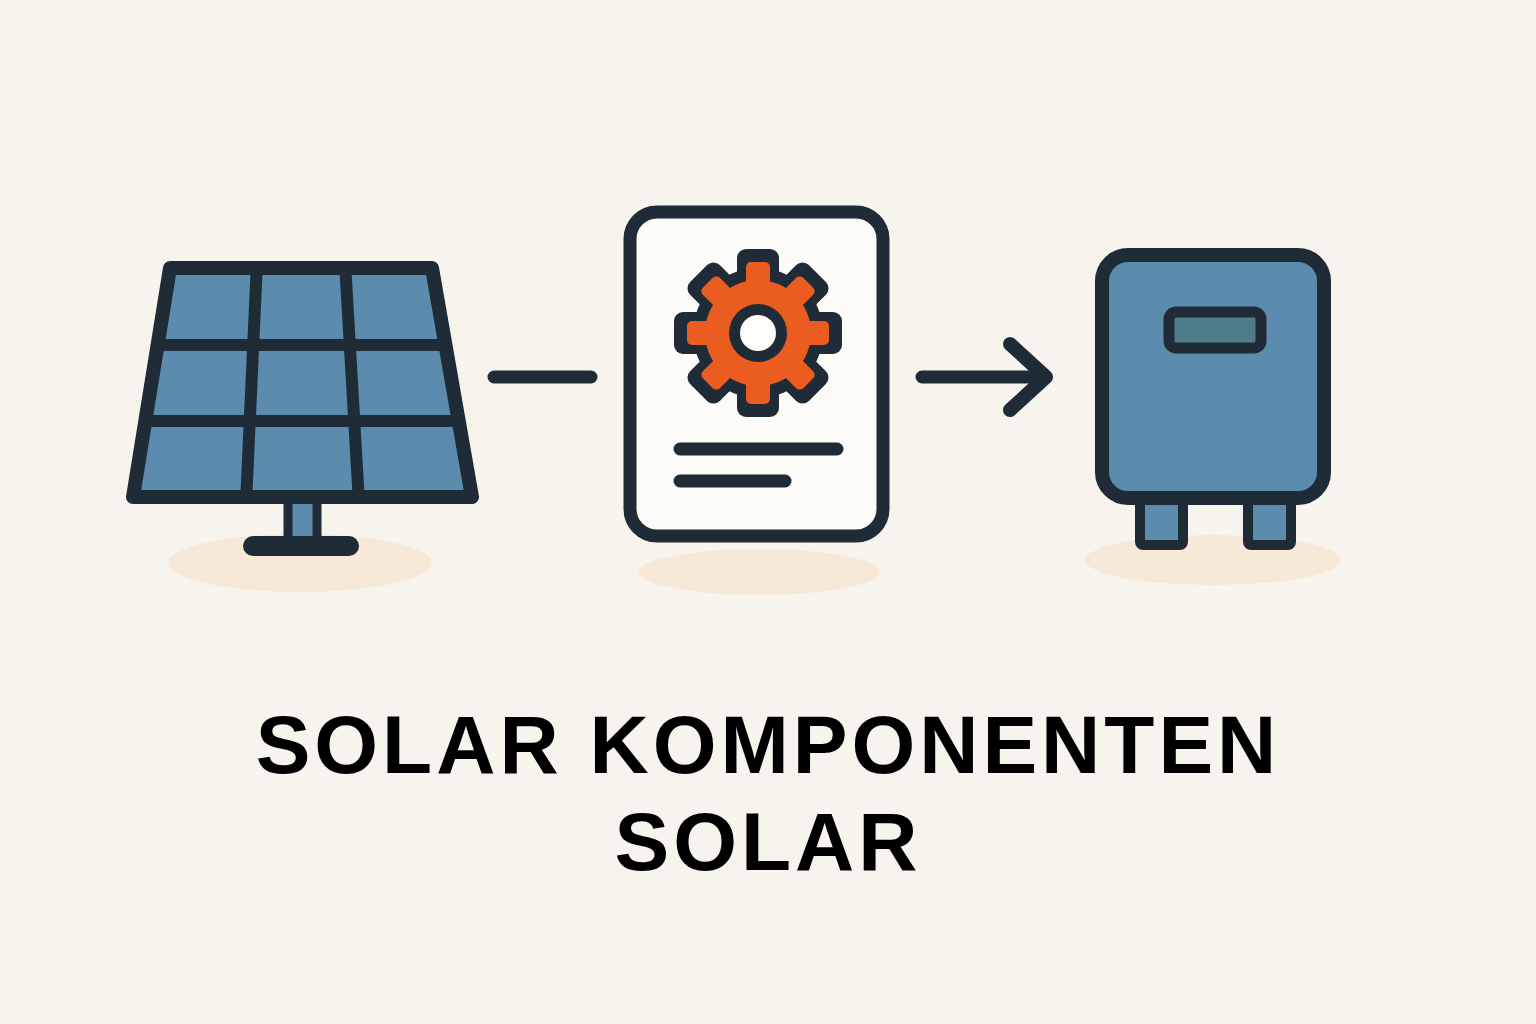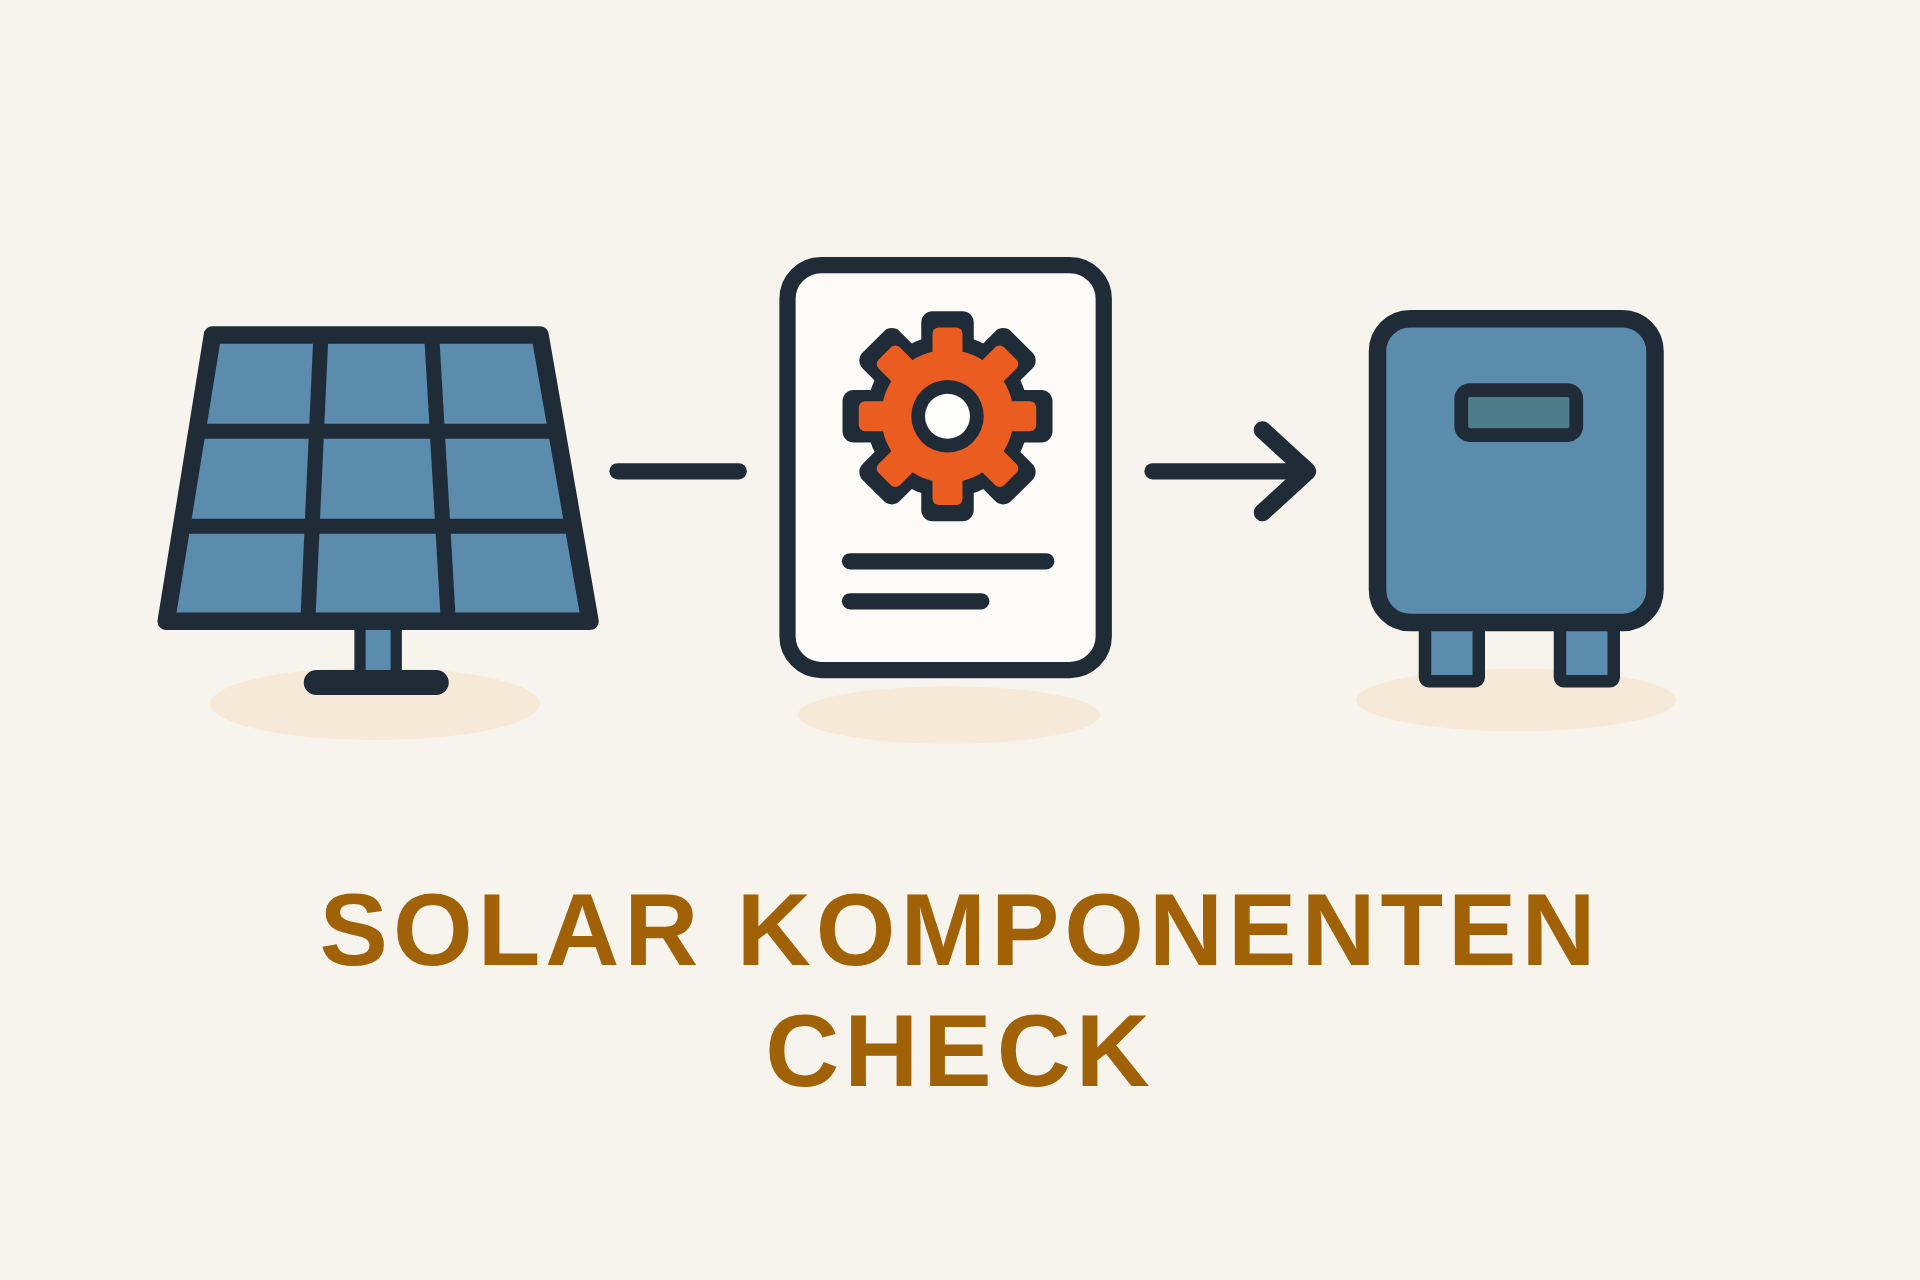--- a/index.html
+++ b/index.html
@@ -6,21 +6,21 @@
   body{
     width:1536px;height:1024px;overflow:hidden;
     background:#f7f4ee;
     font-family:"Liberation Sans","DejaVu Sans",sans-serif;
   }
   .canvas{position:relative;width:1536px;height:1024px;background:#f7f4ee;}
   .canvas svg{position:absolute;left:0;top:0;}
   .title-block{
     position:absolute;left:0;top:696px;width:1536px;
     text-align:center;
-    color:#a16207;
+    color:#000000;
     font-weight:bold;
     font-size:82px;
     line-height:97px;
     letter-spacing:4px;
   }
   .title-line{display:block;}
 </style>
 </head>
 <body>
 
@@ -109,16 +109,16 @@
       <rect x="1248" y="488" width="43" height="57" rx="3" fill="#5b8bad" stroke="#1f2b36" stroke-width="10"></rect>
 
       <rect x="1102" y="255" width="222" height="243" rx="26" fill="#5b8bad" stroke="#1f2b36" stroke-width="14"></rect>
 
       <rect x="1169" y="312" width="92" height="36" rx="7" fill="#4e7d89" stroke="#1f2b36" stroke-width="11"></rect>
     </g>
   </svg>
 
   <div class="title-block">
     <span class="title-line">SOLAR KOMPONENTEN</span>
-    <span class="title-line">CHECK</span>
+    <span class="title-line">SOLAR</span>
   </div>
 
 </div>
 
 </body></html>

